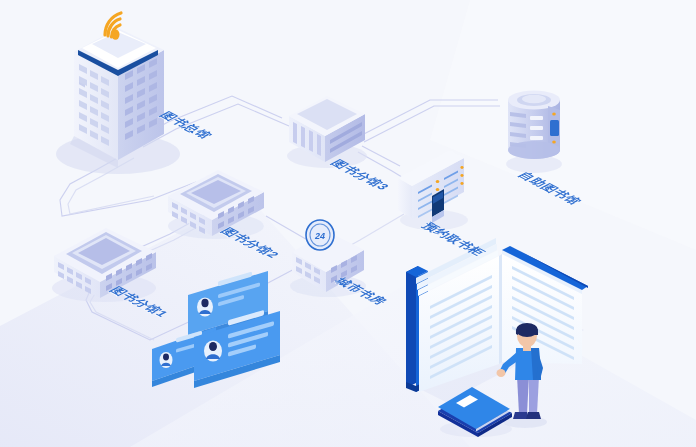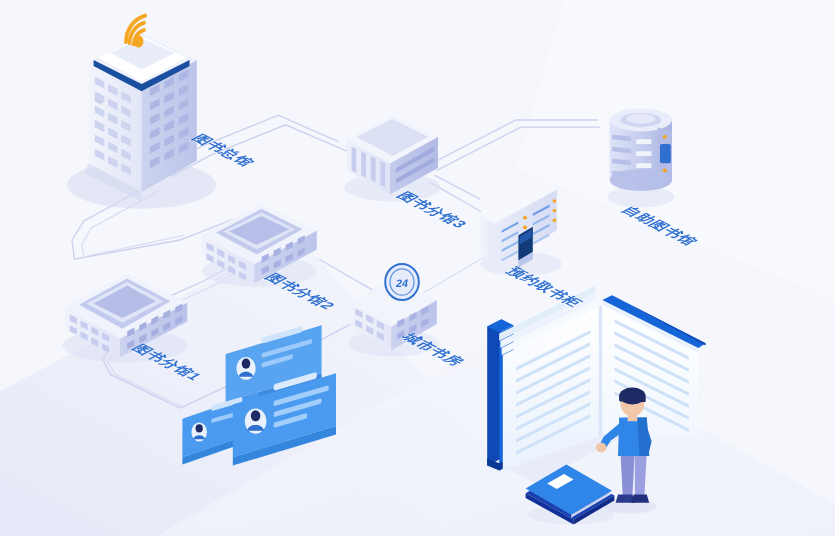--- a/index.html
+++ b/index.html
@@ -345,21 +345,21 @@
         <path d="M45 50 L51 47 L51 52 L45 55 Z"></path>
           <path d="M55 45 L61 42 L61 47 L55 50 Z"></path>
         <path d="M65 40 L71 37 L71 42 L65 45 Z"></path>
         <path d="M45 40 L51 37 L51 42 L45 45 Z"></path>
           <path d="M55 35 L61 32 L61 37 L55 40 Z"></path>
         <path d="M65 30 L71 27 L71 32 L65 35 Z"></path>
       </g>
     </svg>
   </div>
 
-  <div class="node" style="left:318px;top:218px;font-style:italic;">
+  <div class="node" style="left:303px;top:218px;font-style:italic;">
     <svg width="34" height="34" viewBox="0 0 34 34">
       <ellipse cx="17" cy="17" rx="14" ry="15" fill="#e6ecfb" stroke="#2f6fd0" stroke-width="1.6"></ellipse>
       <ellipse cx="17" cy="17" rx="10" ry="11" fill="none" stroke="#2f6fd0" stroke-width="1.1" opacity=".7"></ellipse>
       <text x="17" y="21" text-anchor="middle" font-size="9" font-weight="700" font-family="Liberation Sans, sans-serif" fill="#2f6fd0">24</text>
     </svg>
   </div>
 
   <div class="node" style="left:392px;top:158px;">
     <svg width="80" height="76" viewBox="0 0 80 76">
       <defs>

